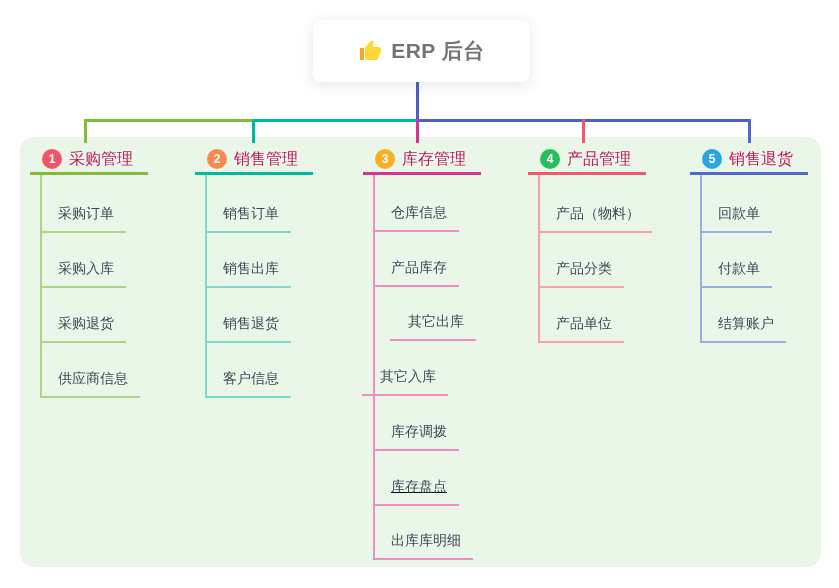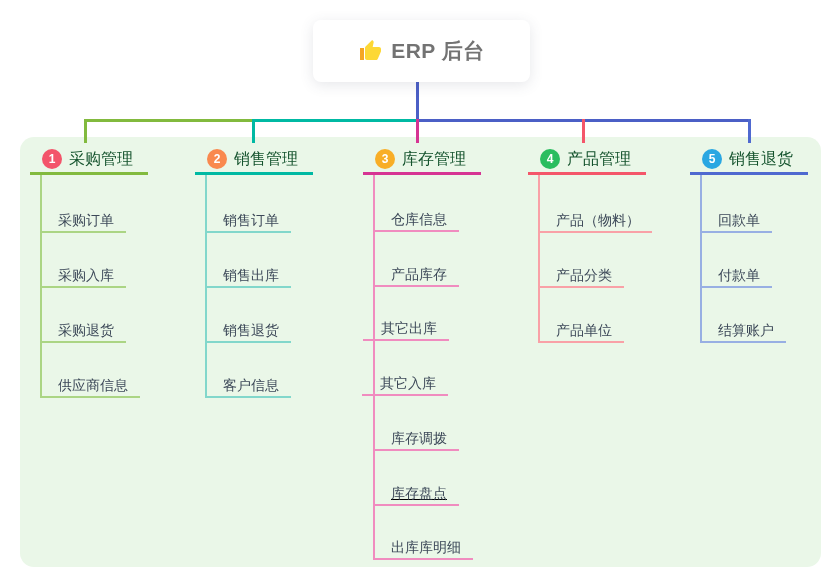--- a/index.html
+++ b/index.html
@@ -30,29 +30,29 @@
   .branch-header{
     position:absolute;top:146px;height:26px;width:118px;
     display:flex;align-items:center;z-index:2;
   }
   .badge{
     width:20px;height:20px;border-radius:50%;margin-left:12px;
     display:flex;align-items:center;justify-content:center;
     color:#ffffff;font-size:12px;font-weight:700;flex:0 0 auto;
   }
   .branch-label{
-    margin-left:7px;font-size:16px;font-weight:500;color:#14532d;white-space:nowrap;
+    margin-left:7px;font-size:16px;font-weight:500;color:#be185d;white-space:nowrap;
   }
 
   .child-node{
     position:absolute;height:25px;z-index:2;
     display:flex;align-items:flex-end;
   }
   .child-label{
-    padding-left:18px;padding-bottom:1px;font-size:14px;color:#3c4858;white-space:nowrap;
+    padding-left:18px;padding-bottom:8px;font-size:14px;color:#3c4858;white-space:nowrap;
   }
 </style>
 </head>
 <body>
 
 <div id="diagram">
 
   <div class="panel" style="background: rgb(234, 247, 232);"></div>
 
   <div class="root-node">
@@ -108,21 +108,21 @@
       <span class="badge" style="background: rgb(248, 174, 38);">3</span>
       <span class="branch-label">库存管理</span>
     </div>
     <div class="vline" style="left: 373px; top: 175px; width: 2px; height: 385px; background: rgb(240, 140, 191);"></div>
     <div class="child-node" style="left: 373px; top: 260px; width: 86px; border-bottom: 2px solid rgb(240, 140, 191);">
       <span class="child-label">产品库存</span>
     </div>
     <div class="child-node" style="left: 373px; top: 205px; width: 86px; border-bottom: 2px solid rgb(240, 140, 191);">
       <span class="child-label">仓库信息</span>
     </div>
-    <div class="child-node" style="left: 363px; top: 314px; width: 86px; border-bottom: 2px solid rgb(240, 140, 191);">
+    <div class="child-node" style="left: 390px; top: 314px; width: 86px; border-bottom: 2px solid rgb(240, 140, 191);">
       <span class="child-label">其它出库</span>
     </div>
     <div class="child-node" style="left: 362px; top: 369px; width: 86px; border-bottom: 2px solid rgb(240, 140, 191);">
       <span class="child-label">其它入库</span>
     </div>
     <div class="child-node" style="left: 373px; top: 424px; width: 86px; border-bottom: 2px solid rgb(240, 140, 191);">
       <span class="child-label">库存调拨</span>
     </div>
     <div class="child-node" style="left: 373px; top: 479px; width: 86px; border-bottom: 2px solid rgb(240, 140, 191); text-decoration: underline;">
       <span class="child-label">库存盘点</span>

